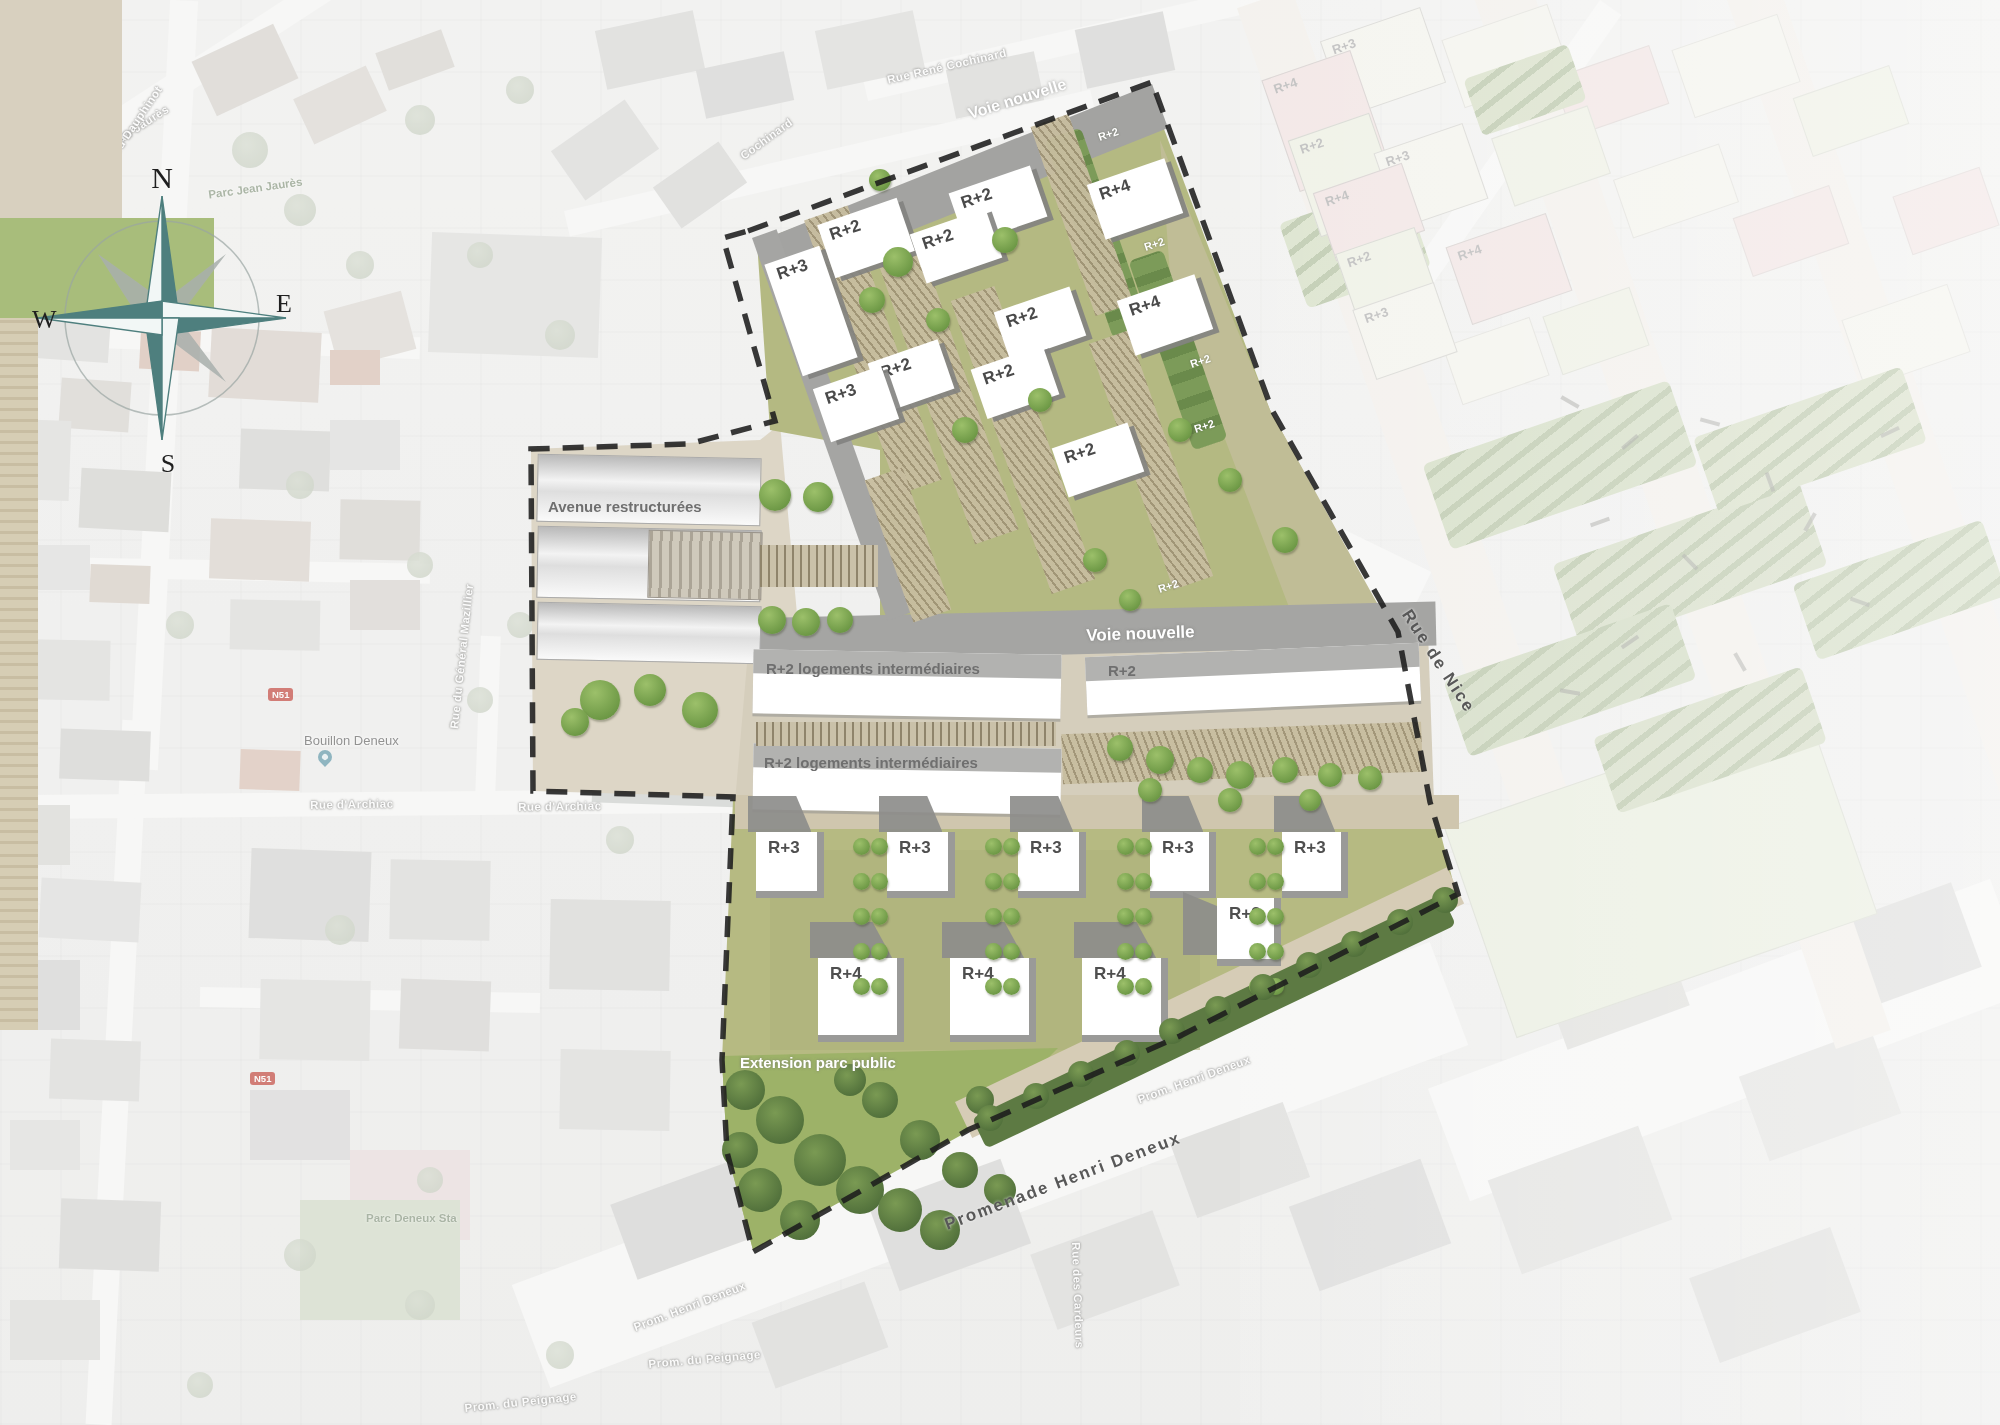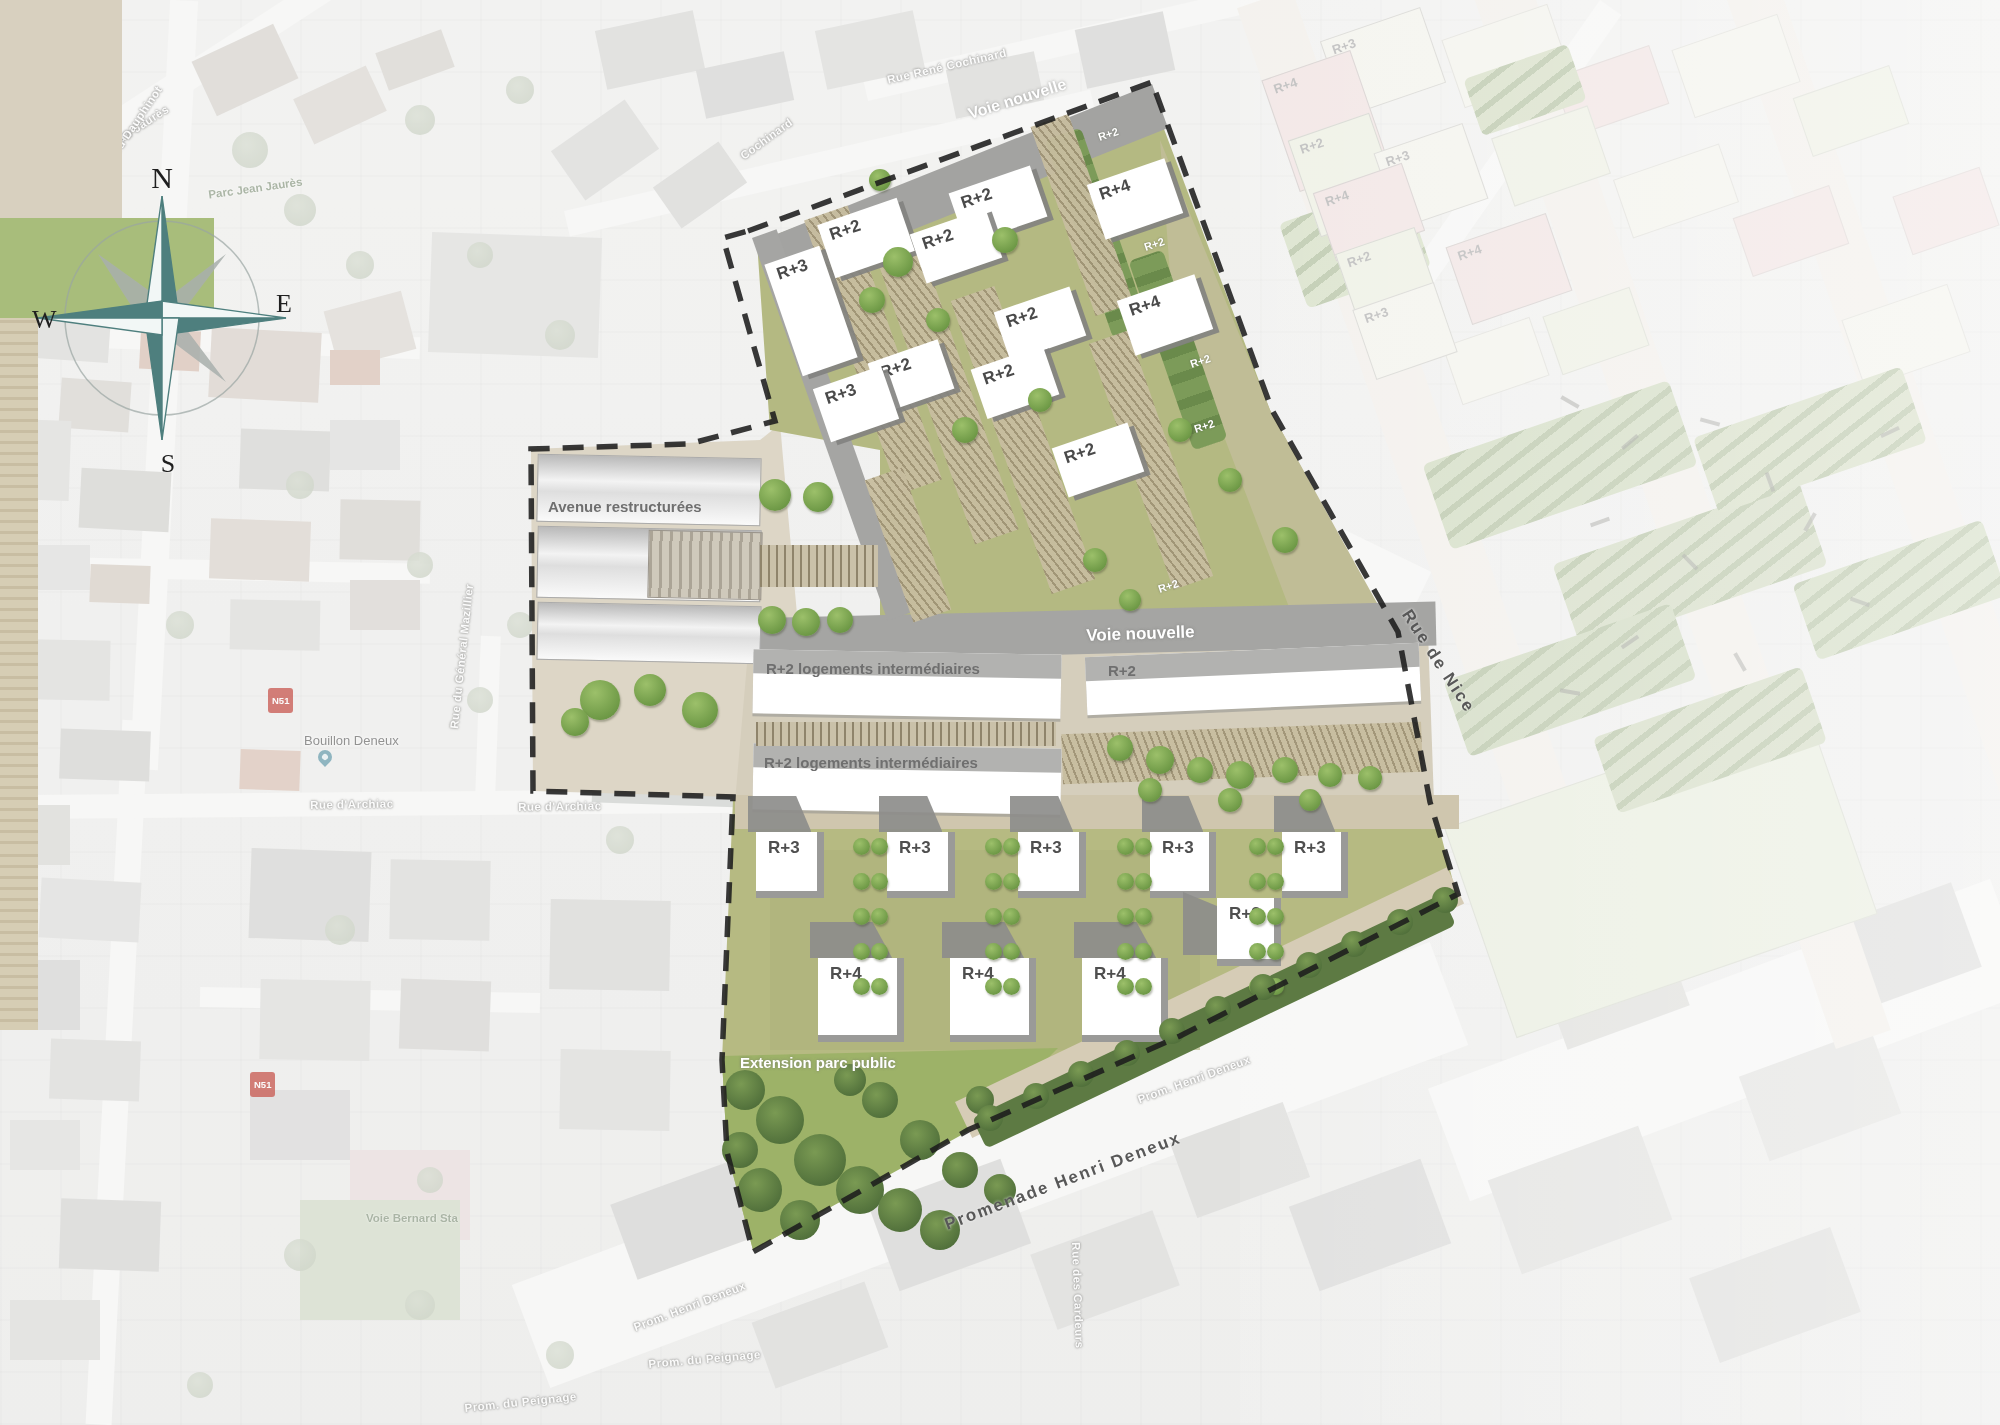--- a/index.html
+++ b/index.html
@@ -17,21 +17,21 @@
   #wash{position:absolute;inset:0;background:rgba(255,255,255,.42);pointer-events:none;}
   #washR{position:absolute;left:1240px;top:0;width:760px;height:1425px;
     background:linear-gradient(90deg, rgba(255,255,255,.1), rgba(255,255,255,.38));pointer-events:none;}
   
   .bm-road{position:absolute;color:#fdfdfd;font-size:11.5px;font-weight:bold;letter-spacing:.5px;white-space:nowrap;
     text-shadow:0 0 2px #a6a6a4,0 0 2px #a6a6a4,0 0 3px #a6a6a4;opacity:.9;}
   .bm-park{position:absolute;color:#a8b3a3;font-size:11.5px;font-weight:bold;white-space:nowrap;
     text-shadow:0 0 2px #fff;opacity:.95;}
   .bm-poi{position:absolute;color:#8d8d8d;font-size:13px;white-space:nowrap;text-shadow:0 0 2px #fff,0 0 3px #fff;opacity:.95;}
   .shield{position:absolute;background:#c8574f;color:#fff;font-size:9.5px;font-weight:bold;
-    border-radius:3px;padding:7px 4px;opacity:.75;}
+    border-radius:3px;padding:1px 4px;opacity:.75;}
   .pin{position:absolute;width:14px;height:14px;background:#77a7b5;border-radius:50% 50% 50% 0;
     transform:rotate(-45deg);opacity:.8;}
   .pin:after{content:"";position:absolute;left:4px;top:4px;width:6px;height:6px;border-radius:50%;background:#e9f2f4;}
   
   .pastel{position:absolute;border:1px solid rgba(150,150,145,.55);transform:rotate(-19deg);}
   .pastel span{display:block;padding:4px 0 0 8px;color:#8c8c8c;font-size:13px;font-weight:bold;}
   .hedge{position:absolute;transform:rotate(-19deg);border-radius:6px;}
   .mark{position:absolute;width:20px;height:4px;background:#5c5c58;opacity:.55;}
   
   .road{position:absolute;background:#a5a5a3;}
@@ -237,21 +237,21 @@
       <div class="bm-road" style="left: 738px; top: 152px; transform: rotate(-36deg); transform-origin: left top;">Cochinard</div>
       <div class="bm-road" style="left: 310px; top: 799px; transform: rotate(-1deg); transform-origin: left top;">Rue d'Archiac</div>
       <div class="bm-road" style="left: 518px; top: 801px; transform: rotate(-1deg); transform-origin: left top;">Rue d'Archiac</div>
       <div class="bm-road" style="left: 448px; top: 728px; transform: rotate(-84deg); transform-origin: left top;">Rue du Général Mazillier</div>
       <div class="bm-road" style="left: 1082px; top: 1242px; transform: rotate(88deg); transform-origin: left top;">Rue des Cardeurs</div>
       <div class="bm-road" style="left: 1136px; top: 1094px; transform: rotate(-20deg); transform-origin: left top;">Prom. Henri Deneux</div>
       <div class="bm-road" style="left: 632px; top: 1322px; transform: rotate(-21deg); transform-origin: left top;">Prom. Henri Deneux</div>
       <div class="bm-road" style="left: 648px; top: 1358px; transform: rotate(-5deg); transform-origin: left top;">Prom. du Peignage</div>
       <div class="bm-road" style="left: 464px; top: 1402px; transform: rotate(-6deg); transform-origin: left top;">Prom. du Peignage</div>
       <div class="bm-park" style="left: 208px; top: 182px; transform: rotate(-8deg);">Parc Jean Jaurès</div>
-      <div class="bm-park" style="left: 366px; top: 1212px; transform: rotate(0deg);">Voie Bernard Sta</div>
+      <div class="bm-park" style="left: 366px; top: 1212px; transform: rotate(0deg);">Parc Deneux Sta</div>
       <div class="bm-poi" style="left: 304px; top: 733px;">Bouillon Deneux</div>
       <div class="shield" style="left: 268px; top: 688px;">N51</div>
       <div class="shield" style="left: 250px; top: 1072px;">N51</div>
       <div class="pin" style="left: 318px; top: 750px;"></div>
     </div>
 
   <div id="site" class="a" style="left:0;top:0;width:2000px;height:1425px;">
     <svg class="a" style="left:0;top:0" width="2000" height="1425" viewBox="0 0 2000 1425">
       <polygon points="531,449 760,440 780,424 800,648 770,762 733,797 533,791" fill="#ddd6c6"></polygon>
       <polygon points="757,242 1150,92 1270,410 1390,630 880,650 880,450 770,430" fill="#b4b982"></polygon>

